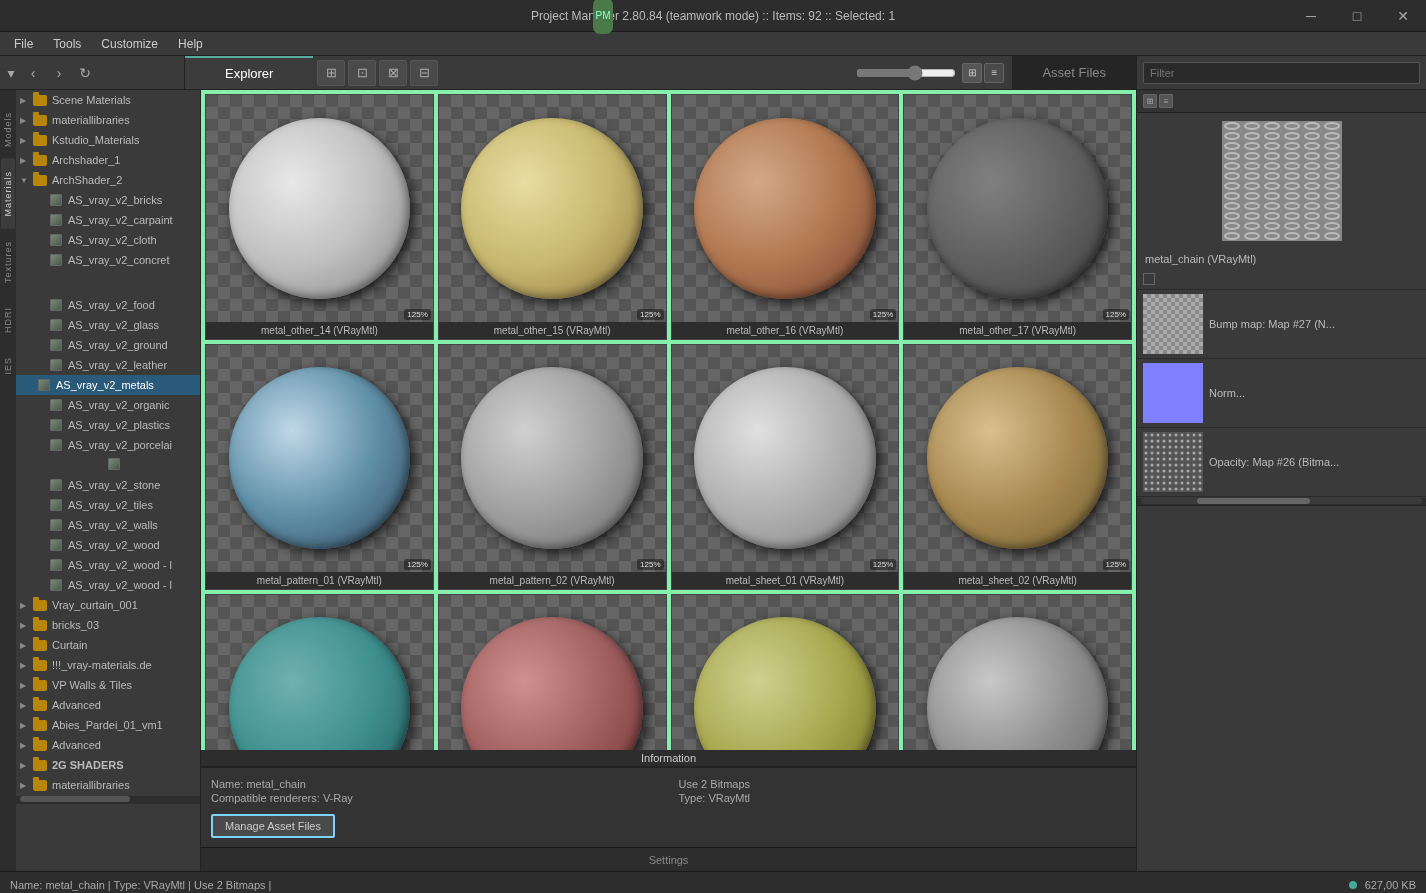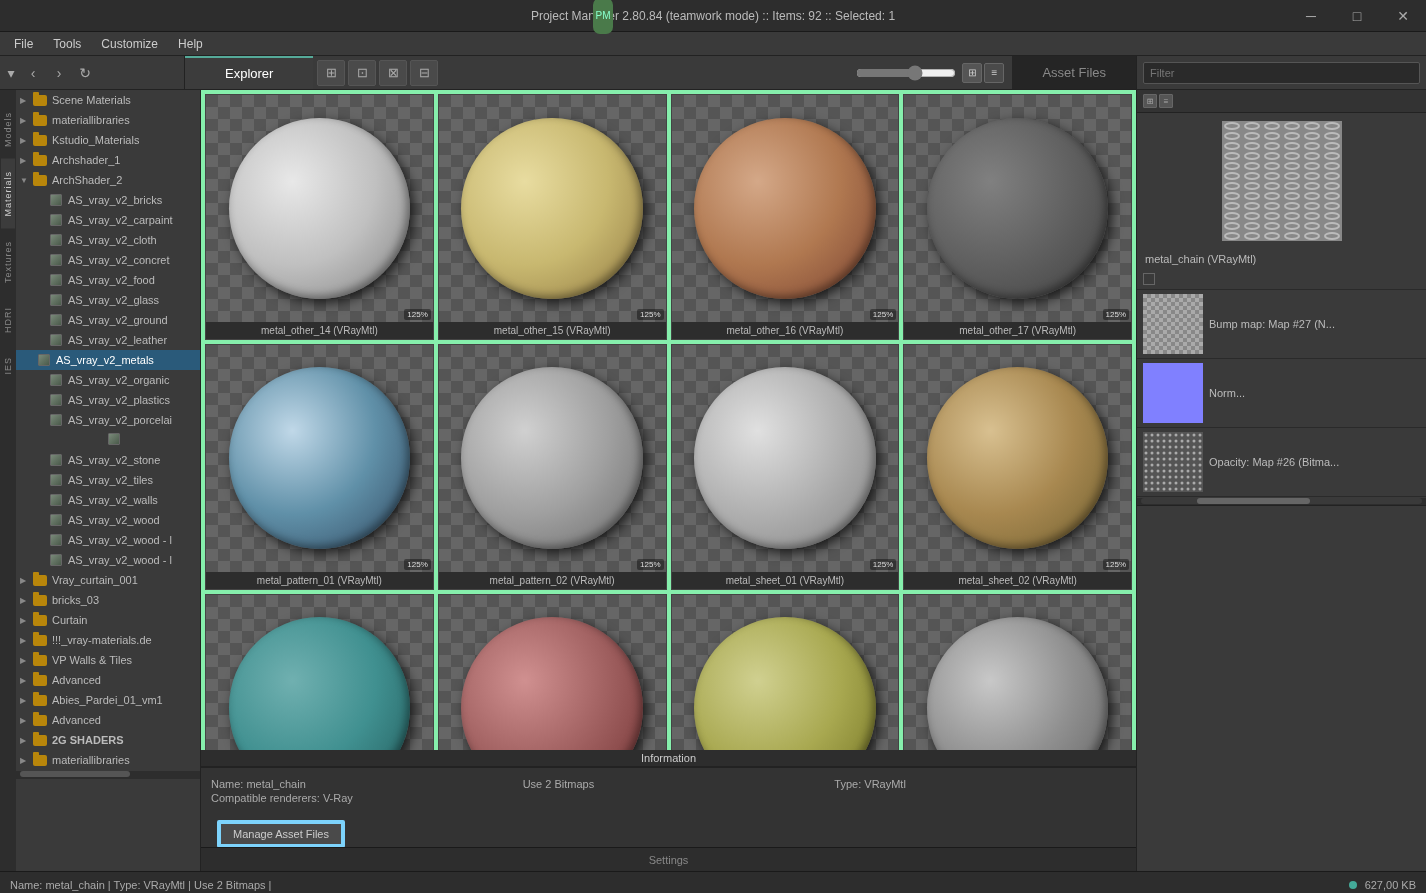--- a/index.html
+++ b/index.html
@@ -254,21 +254,21 @@
     .info-label {
       font-size: 11px;
       color: #ccc;
       text-align: center;
       padding: 2px 0;
       background: #2d2d2d;
       border-bottom: 1px solid #222;
     }
     .info-grid {
       display: grid;
-      grid-template-columns: 1fr 1fr 1fr;
+      grid-template-columns: 1fr 1fr;
       gap: 2px 20px;
       margin-top: 4px;
     }
 
     
     .status-bar {
       height: 26px;
       background: #2d2d2d;
       border-top: 1px solid #1a1a1a;
       display: flex;
@@ -285,24 +285,24 @@
     }
     .status-dot {
       width: 8px;
       height: 8px;
       border-radius: 50%;
       background: #4a9;
     }
 
     
     .manage-btn {
-      margin: 6px;
+      margin: 0;
       padding: 4px 12px;
       background: #4a4a4a;
-      border: 4px solid #7dd3fc;
+      border: 2px solid #7dd3fc;
       border-radius: 2px;
       color: #ccc;
       cursor: pointer;
       font-size: 11px;
     }
 
     
     .rp-scrollbar-area {
       height: 8px;
       background: #2d2d2d;
@@ -587,21 +587,21 @@
               </div>
               <span style="overflow: hidden; text-overflow: ellipsis;">AS_vray_v2_cloth</span>
             </div>
             <div class="tree-item" style="padding-left: 20px;">
               <span class="tree-arrow"></span>
               <div class="tree-icon">
                 <div class="material-icon"></div>
               </div>
               <span style="overflow: hidden; text-overflow: ellipsis;">AS_vray_v2_concret</span>
             </div>
-            <div class="tree-item" style="padding-left: 20px;">
+            <div class="tree-item" style="padding-left: 20px; margin-top: 25px;">
               <span class="tree-arrow"></span>
               <div class="tree-icon">
                 <div class="material-icon"></div>
               </div>
               <span style="overflow: hidden; text-overflow: ellipsis;">AS_vray_v2_food</span>
             </div>
             <div class="tree-item" style="padding-left: 20px;">
               <span class="tree-arrow"></span>
               <div class="tree-icon">
                 <div class="material-icon"></div>
@@ -860,22 +860,22 @@
           </div>
         </div>
     </div>
 
     <div class="info-label">Information</div>
 
     <div class="info-bar">
       <div class="info-grid">
         <div>Name: metal_chain</div>
         <div>Use 2 Bitmaps</div>
+        <div>Compatible renderers: V-Ray</div>
         <div>Type: VRayMtl</div>
-        <div>Compatible renderers: V-Ray</div>
       </div>
       <div style="margin-top:10px;">
         <button class="manage-btn">Manage Asset Files</button>
       </div>
     </div>
 
     <div class="settings-bar">
       <span>Settings</span>
     </div>
   </div>

